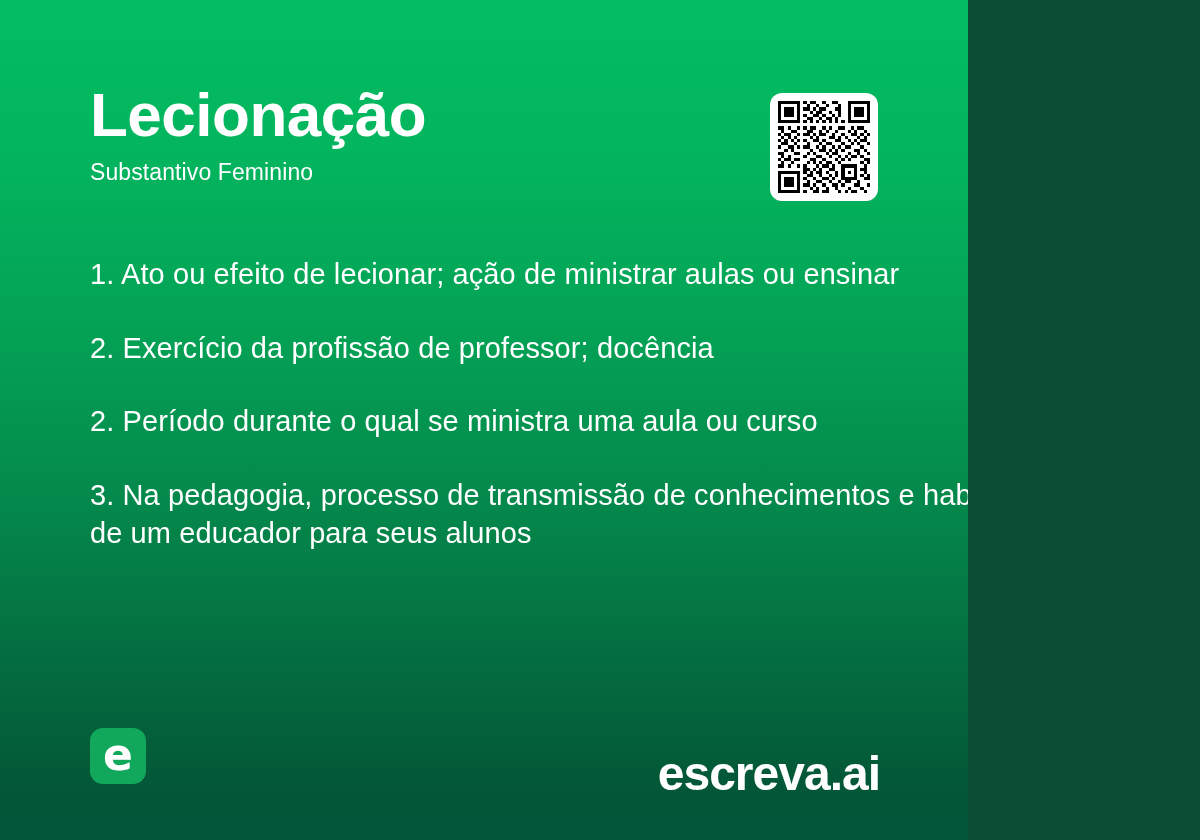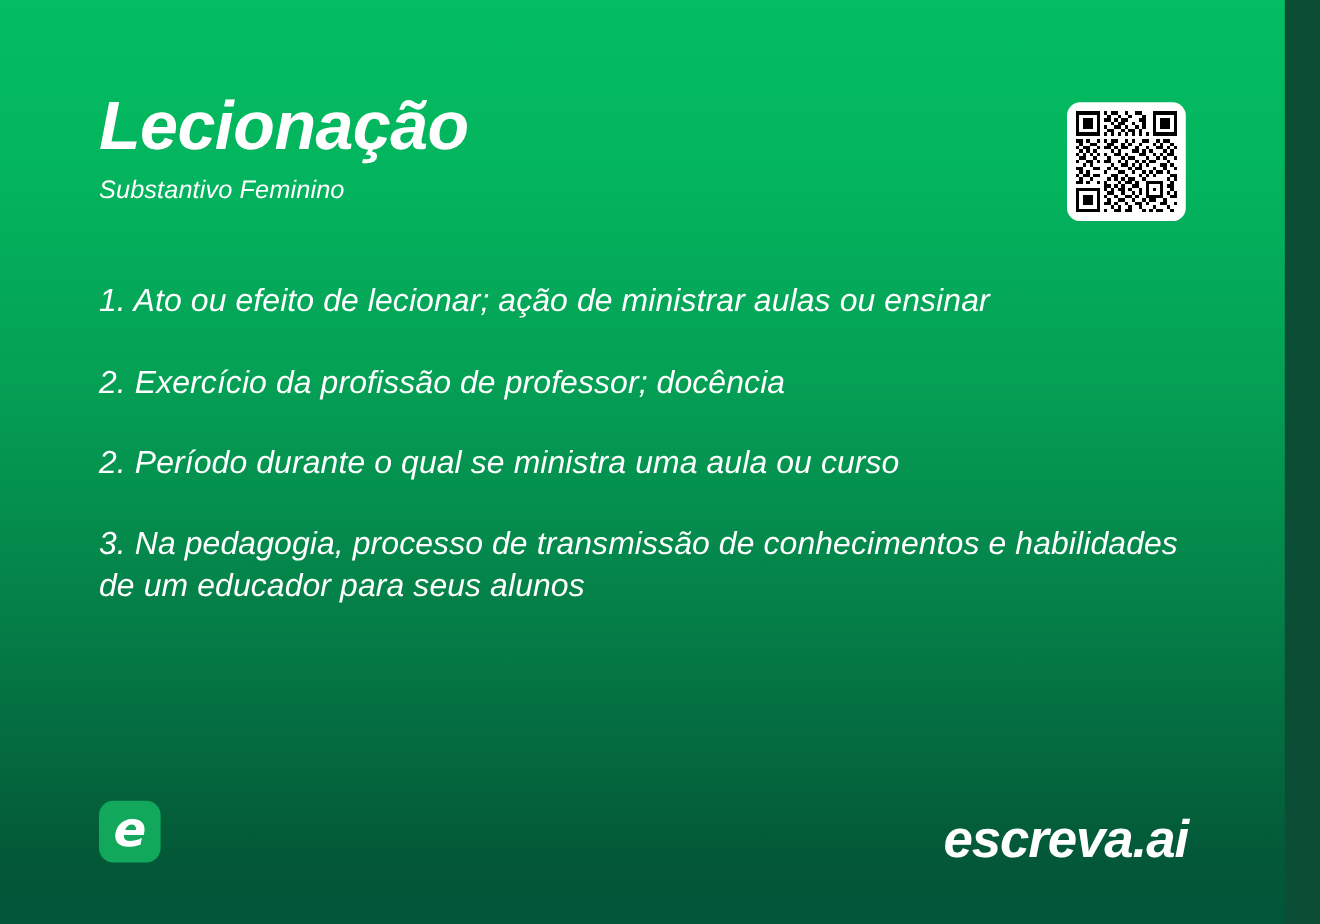--- a/index.html
+++ b/index.html
@@ -7,33 +7,32 @@
     margin: 0;
     padding: 0;
     background: #0b4d35;
   }
   body {
     font-family: "Liberation Sans", sans-serif;
   }
 
   .card {
     position: relative;
-    width: 1168px;
+    width: 968px;
     height: 840px;
     overflow: hidden;
     background: linear-gradient(180deg,
         #03bd62 0%,
         #03b55e 18%,
         #049f54 42%,
         #04854a 62%,
         #046b3f 80%,
         #035837 93%,
         #03553a 100%);
     box-sizing: border-box;
-    font-style: italic;
   }
 
   
   .head {
     position: absolute;
     left: 90px;
     top: 84px;
     width: 860px;
   }
 
@@ -109,21 +108,21 @@
     font-size: 44px;
     font-weight: 700;
     line-height: 1;
     margin-top: -3px;
     font-family: "DejaVu Sans", sans-serif;
   }
 
   .wordmark {
     position: absolute;
     right: 88px;
-    bottom: 52px;
+    bottom: 42px;
     color: #ffffff;
     font-size: 48px;
     font-weight: 700;
     line-height: 1;
     letter-spacing: -1px;
   }
 </style>
 </head>
 <body>
 

